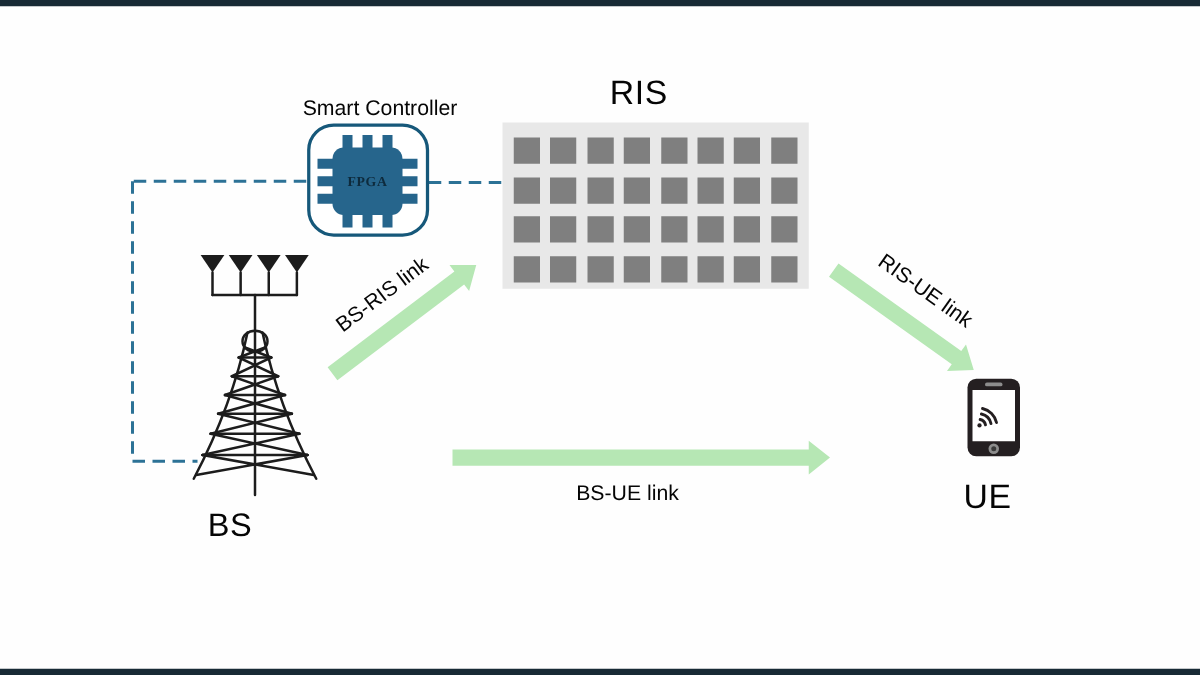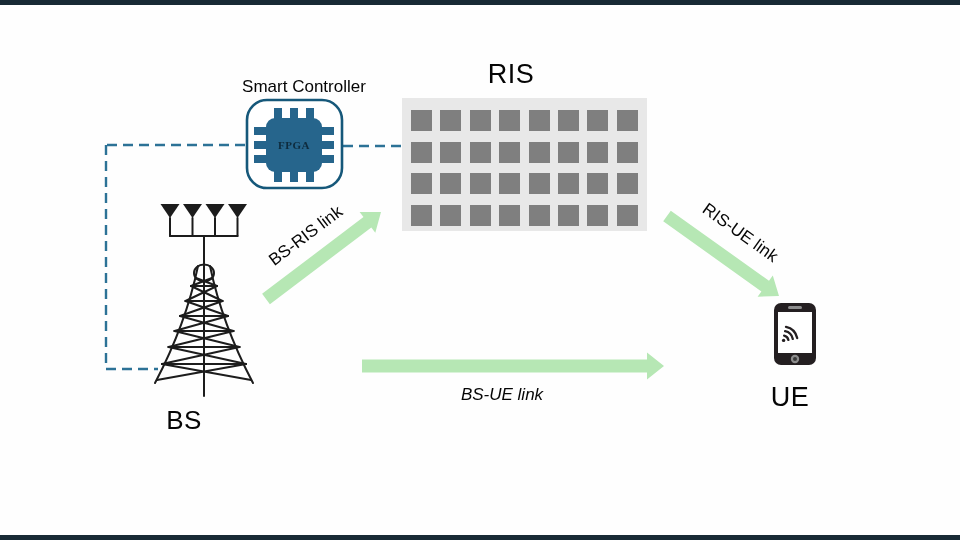--- a/index.html
+++ b/index.html
@@ -26,21 +26,21 @@
   .ris-cell{width:21px;height:21px;background:#7f7f7f;}
 
   
   .lbl{position:absolute;text-align:center;white-space:nowrap;color:#050505;}
   .lbl-node{font-size:26px;letter-spacing:0.5px;}
   .lbl-link{font-size:17px;}
   .lbl-smart{left:204px;top:77px;width:200px;font-size:17px;}
   .lbl-ris{left:411px;top:59px;width:200px;font-size:27px;}
   .lbl-bs{left:84px;top:405px;width:200px;}
   .lbl-ue{left:690px;top:382px;width:200px;font-size:27px;}
-  .lbl-bsue{left:402px;top:385px;width:200px;font-style:italic;}
+  .lbl-bsue{left:402px;top:385px;width:200px;}
   .lbl-bsris{left:226px;top:226px;width:160px;transform:rotate(-37deg);}
   .lbl-risue{left:660px;top:223px;width:160px;transform:rotate(35.5deg);}
 </style>
 </head>
 <body>
 
 <div class="stage">
 
   <div class="frame-bar top"></div>
   <div class="frame-bar bottom"></div>

